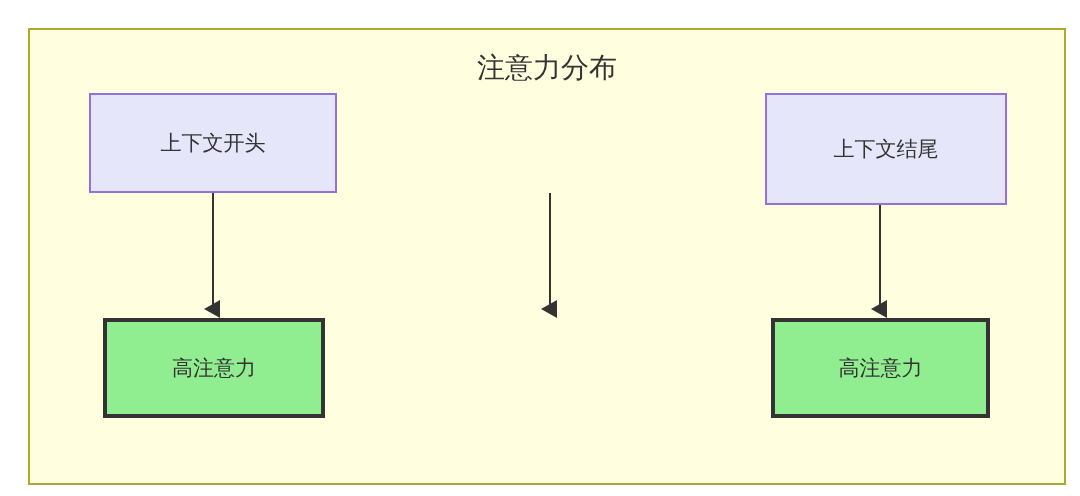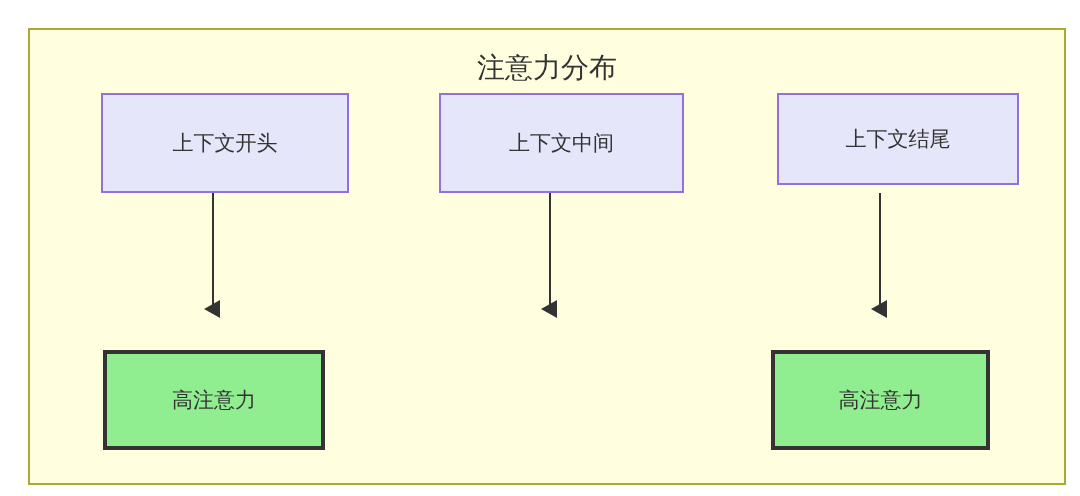--- a/index.html
+++ b/index.html
@@ -53,30 +53,28 @@
     align-items: center;
     justify-content: center;
     font-size: 21px;
     color: #333333;
     white-space: nowrap;
   }
 
   .node-context {
     background: #e6e6fa;
     border: 2px solid #9370db;
-    margin-left: 12px;
   }
 
   .node-attention {
     border: 4px solid #333333;
   }
 
   .fill-high {
     background: #90ee90;
-    margin-top: 32px;
   }
 
   .fill-low {
     background: #fa8a8a;
   }
 
   
   .arrow-layer {
     position: absolute;
     left: 0;
@@ -104,24 +102,21 @@
     <g id="edges">
         <line x1="213" y1="193" x2="213" y2="309" stroke="#333333" stroke-width="2" marker-end="url(#arrowhead)"></line>
         <line x1="550" y1="193" x2="550" y2="309" stroke="#333333" stroke-width="2" marker-end="url(#arrowhead)"></line>
         <line x1="880" y1="193" x2="880" y2="309" stroke="#333333" stroke-width="2" marker-end="url(#arrowhead)"></line>
       </g>
   </svg>
 
   <div class="node node-context" id="src-0" style="left: 89px; top: 93px; width: 248px; height: 100px;">
     <span>上下文开头</span>
   </div>
-  <div class="node node-context" id="src-1" style="left: 427px; top: 93px; width: 245px; height: 100px;">
-    <span>上下文中间</span>
-  </div>
-  <div class="node node-context" id="src-2" style="left: 765px; top: 93px; width: 242px; height: 92px;">
+  <div class="node node-context" id="src-2" style="left: 765px; top: 93px; width: 242px; height: 112px;">
     <span>上下文结尾</span>
   </div>
 
   <div class="node node-attention fill-high" id="tgt-0" style="left: 103px; top: 318px; width: 222px; height: 100px;">
     <span>高注意力</span>
   </div>
   <div class="node node-attention fill-high" id="tgt-2" style="left: 771px; top: 318px; width: 219px; height: 100px;">
     <span>高注意力</span>
   </div>
 

